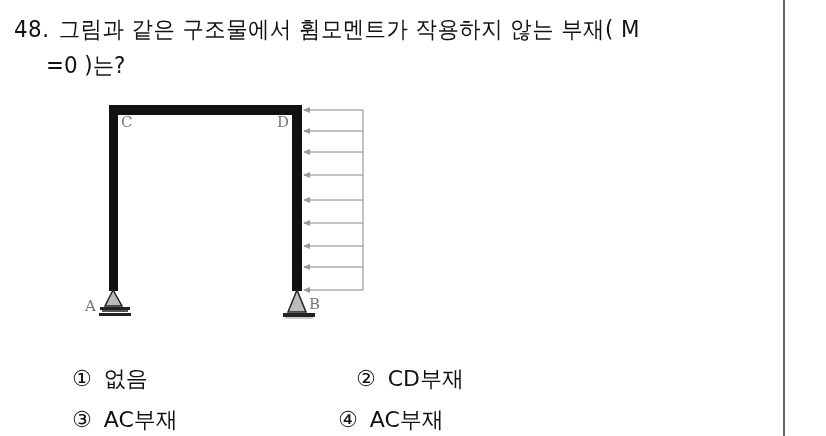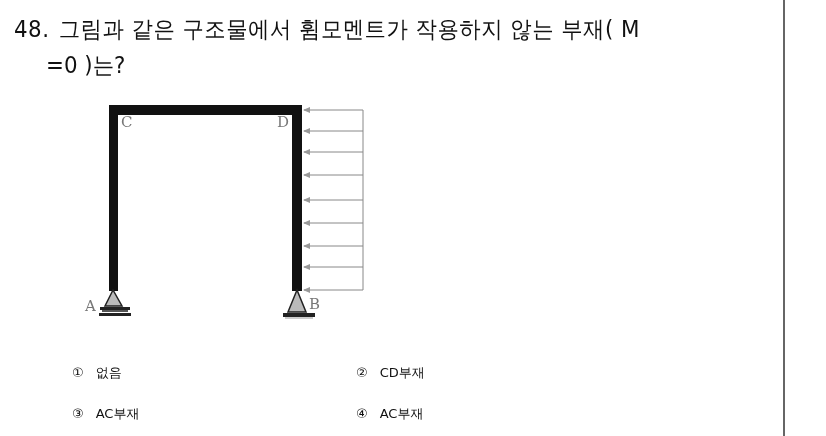--- a/index.html
+++ b/index.html
@@ -5,26 +5,26 @@
   html, body { margin:0; padding:0; background:#ffffff; }
   body { width:826px; height:436px; position:relative; overflow:hidden;
          font-family:"DejaVu Sans", sans-serif; color:#111; }
   .right-rule { position:absolute; left:783px; top:0; width:2px; height:436px; background:#666; }
   .q-line1 { position:absolute; left:14px; top:14px; font-size:23px; letter-spacing:0.5px;
              white-space:nowrap; font-family:"DejaVu Sans", sans-serif; transform:scaleX(0.93); transform-origin:left top; }
   .q-line2 { position:absolute; left:46px; top:50px; font-size:23px; white-space:nowrap;
              transform:scaleX(0.93); transform-origin:left top; }
   .q-num { margin-right:10px; }
   .figure { position:absolute; left:70px; top:90px; width:320px; height:240px; }
-  .choice { position:absolute; font-size:13px; white-space:nowrap; }
+  .choice { position:absolute; font-size:22px; white-space:nowrap; }
   .choice .mark { margin-right:12px; }
   .c1 { left:72px; top:364px; }
   .c2 { left:356px; top:364px; }
   .c3 { left:72px; top:405px; }
-  .c4 { left:356px; top:405px; }
+  .c4 { left:338px; top:405px; }
   .lbl { font-family:"DejaVu Serif", serif; font-size:15px; fill:#777; }
 </style>
 </head>
 <body>
 
 <div class="right-rule"></div>
 
 <div class="q-line1">
   <span class="q-num">48.</span><span>그림과 같은 구조물에서 휨모멘트가 작용하지 않는 부재( M</span>
 </div>

